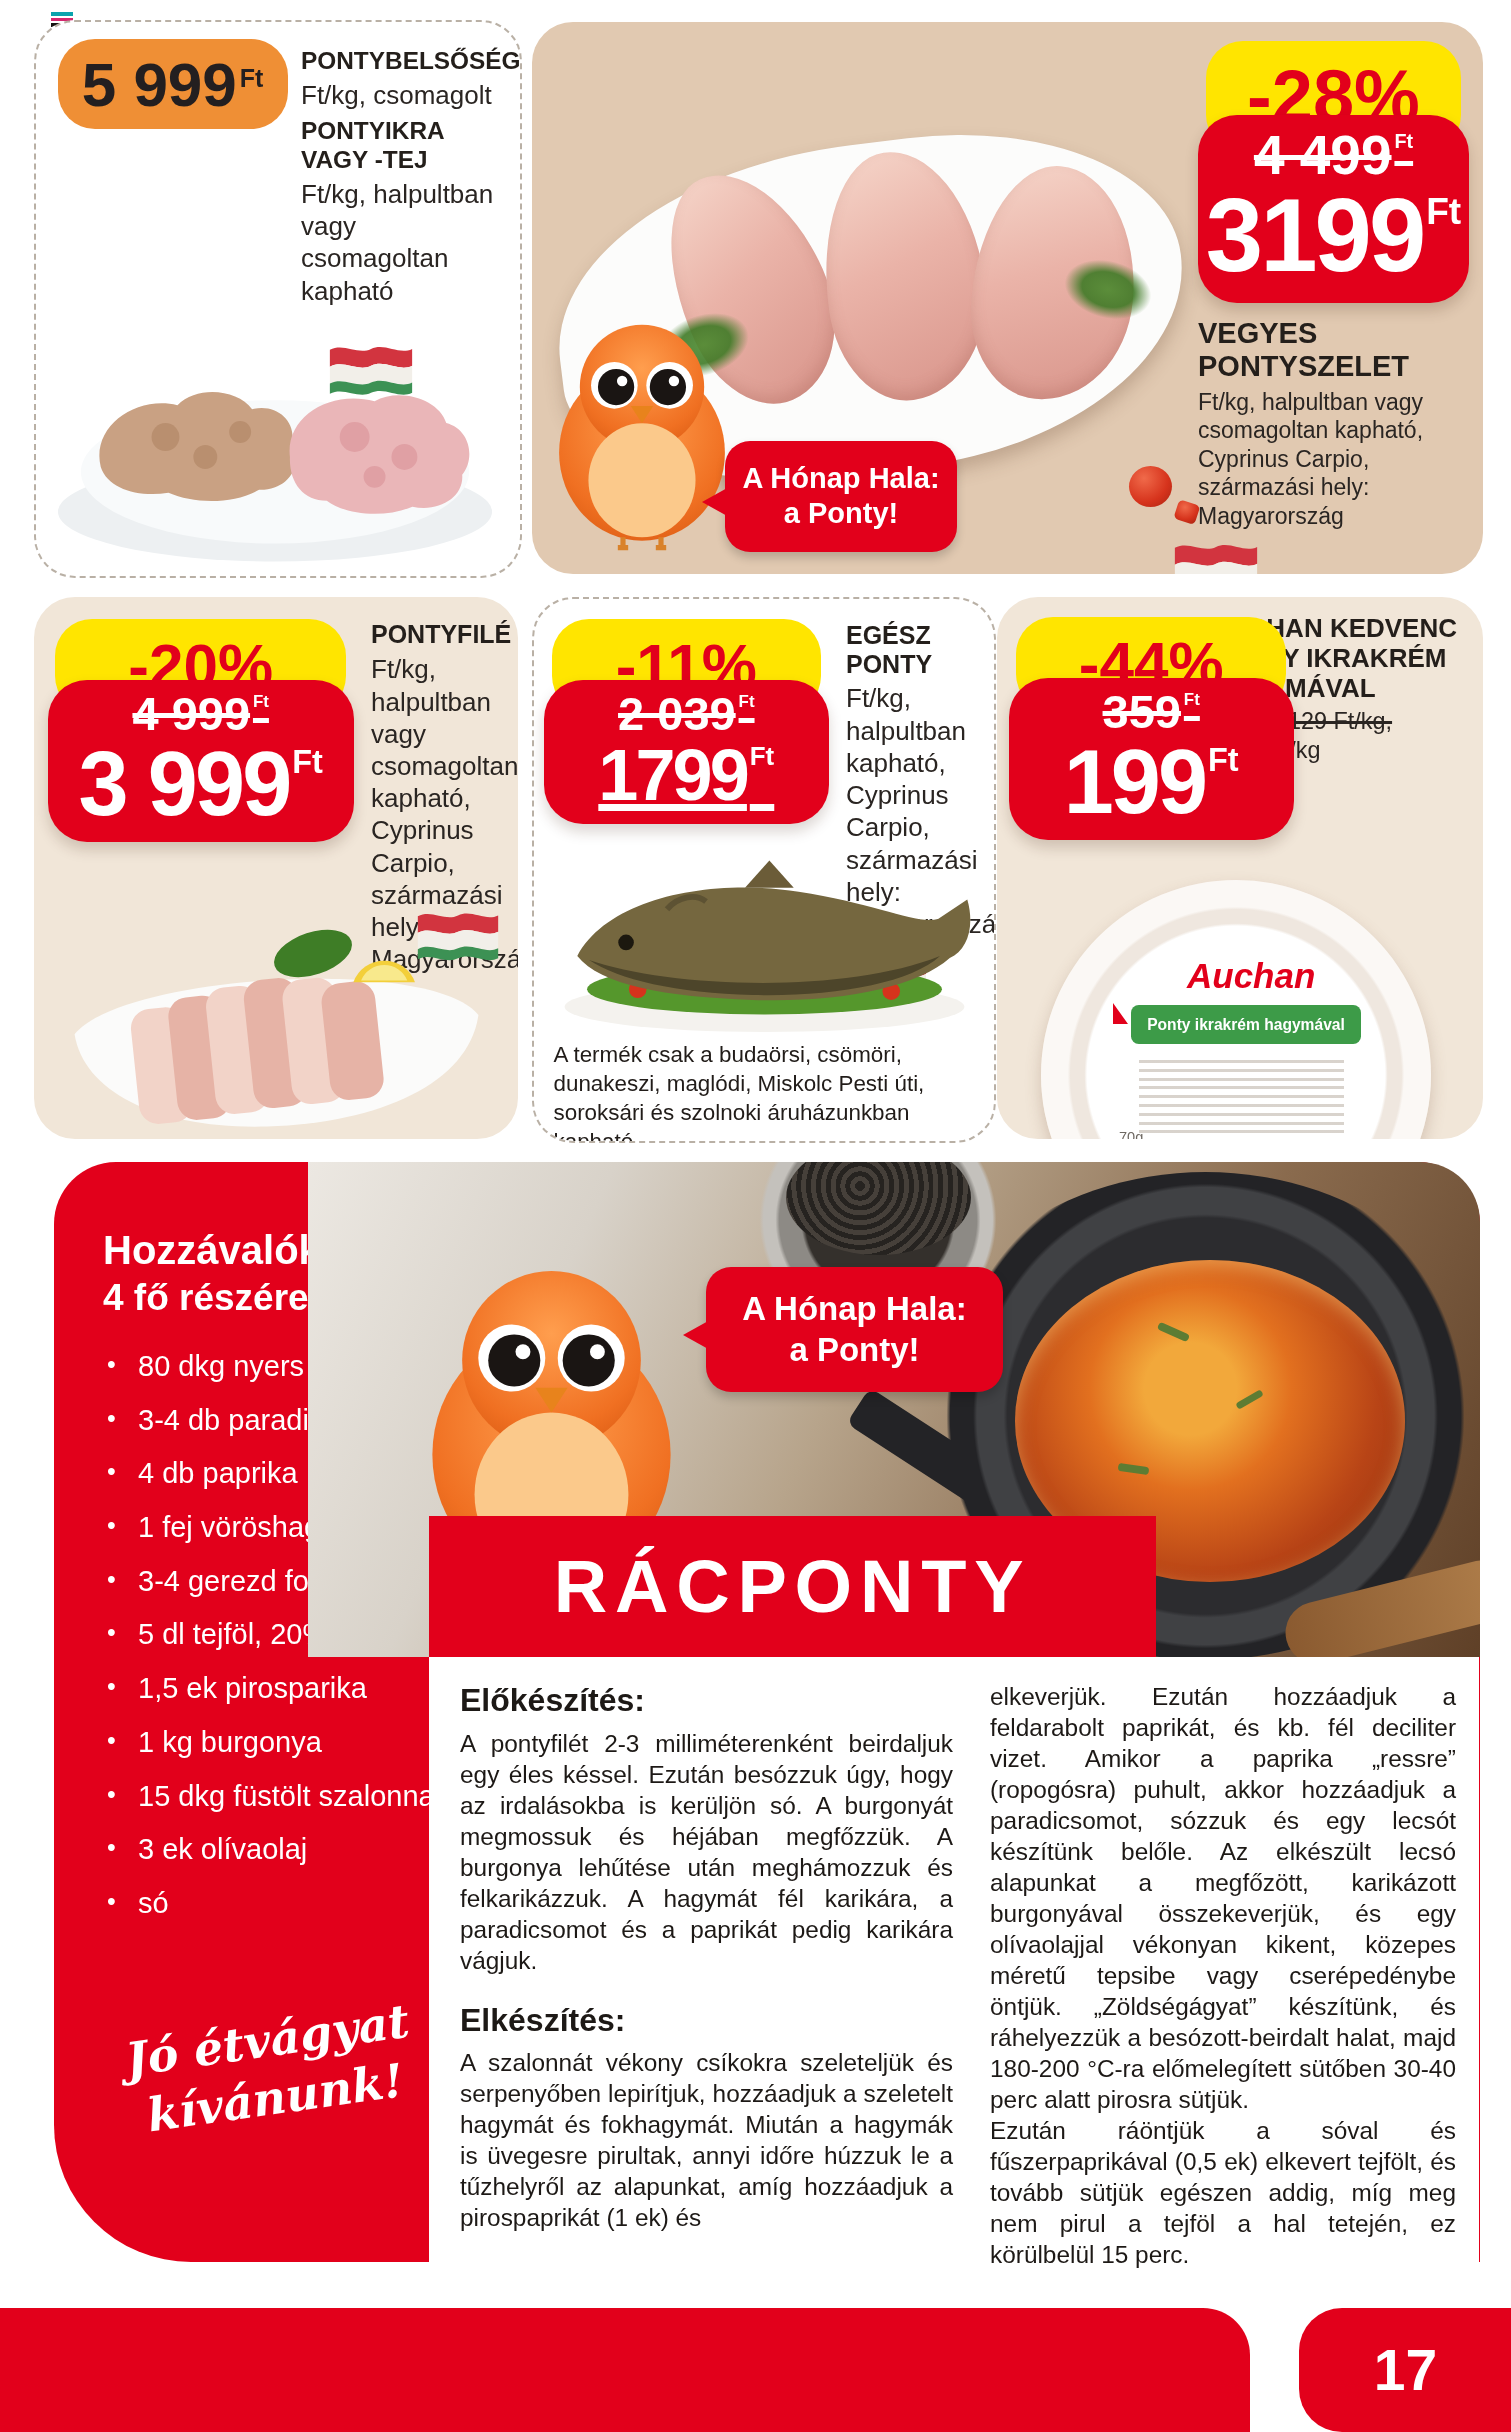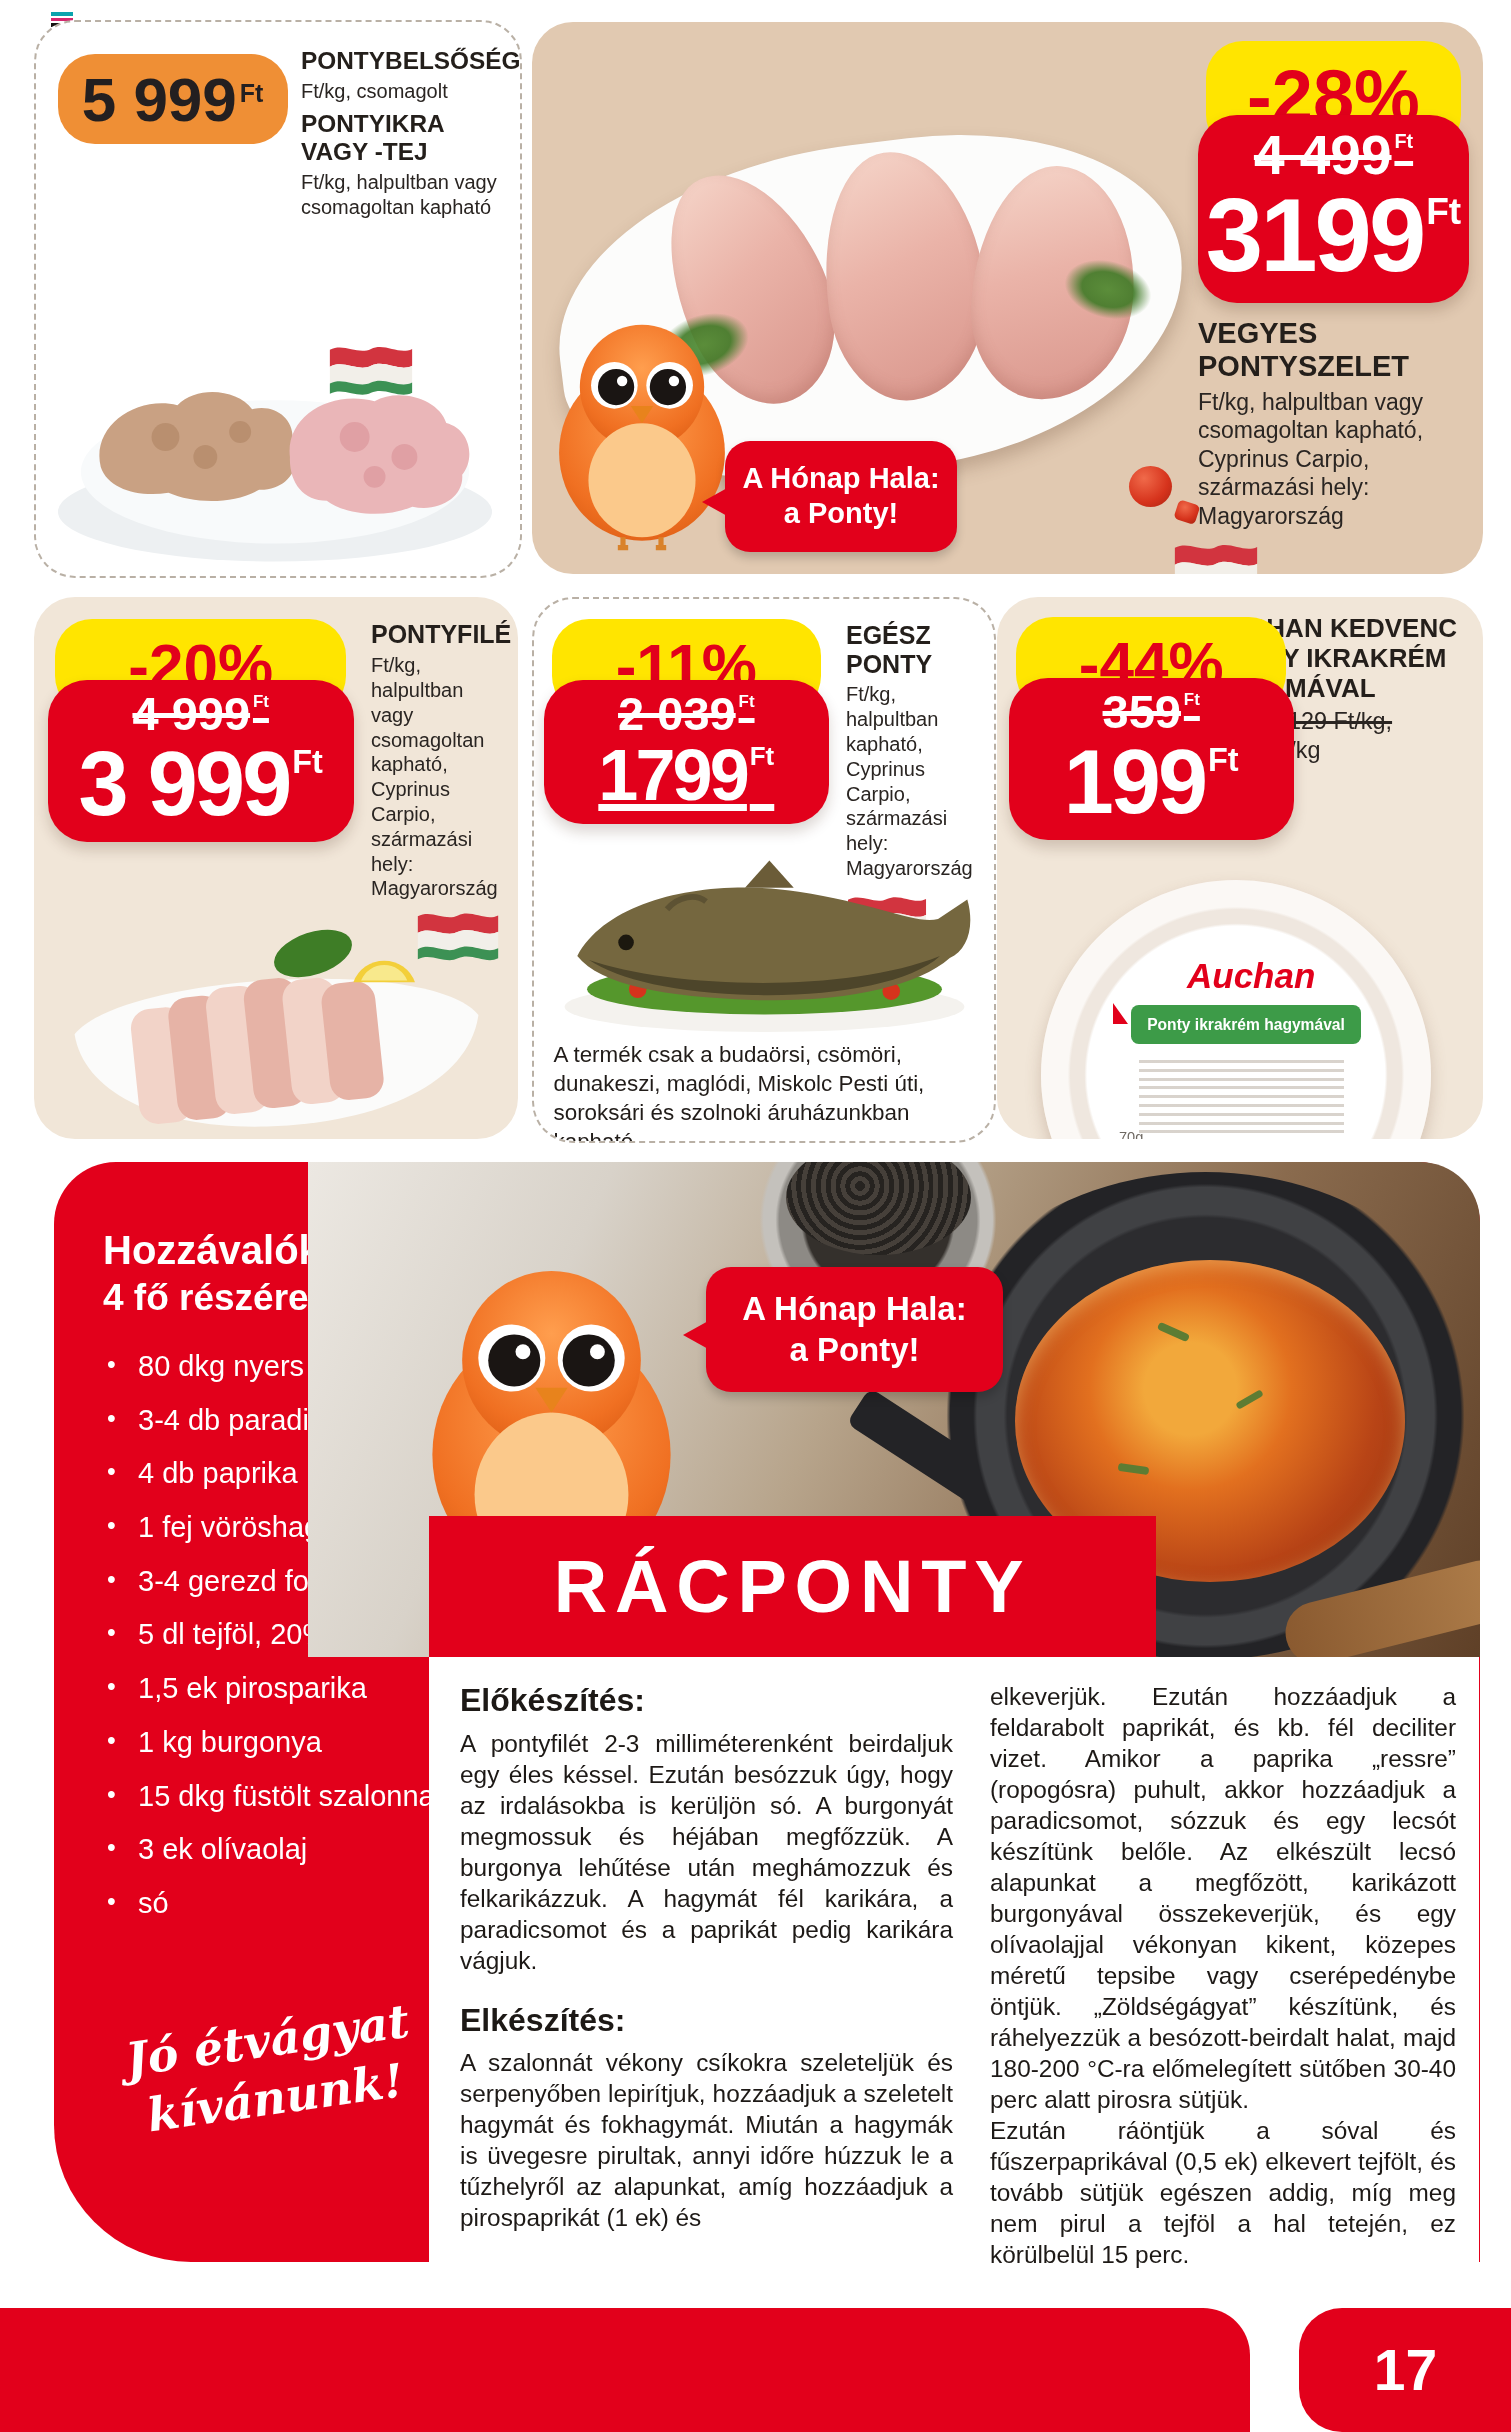--- a/index.html
+++ b/index.html
@@ -20,21 +20,21 @@
       text-align:center;z-index:2;box-shadow:0 7.8px 13.7px rgba(60,30,10,.18);}
   .sticker .old{font-weight:bold;text-decoration:line-through;text-decoration-thickness:4.9px;line-height:1.05;}
   .sticker .new{font-weight:bold;letter-spacing:-2.9px;line-height:1.0;}
   .ft{font-size:.36em;vertical-align:top;position:relative;top:.22em;letter-spacing:0;margin-left:2.9px;font-weight:bold;}
 
   .badge-orange{position:absolute;background:#ef8f35;border-radius:37px;color:#231f20;font-weight:bold;
       display:flex;align-items:center;justify-content:center;}
 
   
   .pname{font-weight:bold;font-size:25px;line-height:1.16;color:#241f1b;}
-  .pdesc{font-size:20px;line-height:1.24;color:#2a2522;margin-top:3.9px;}
+  .pdesc{font-size:26px;line-height:1.24;color:#2a2522;margin-top:3.9px;}
 
   
   .bubble{position:absolute;background:#e2001b;border-radius:25px;color:#fff;font-weight:bold;
       display:flex;flex-direction:column;align-items:center;justify-content:center;line-height:1.22;
       box-shadow:0 5.9px 9.8px rgba(0,0,0,.18);z-index:5;}
   .bubble:after{content:"";position:absolute;left:-23.4px;top:42%;width:0;height:0;
       border-top:15.6px solid transparent;border-bottom:15.6px solid transparent;border-right:27px solid #e2001b;}
 
   
   .recipe-panel{position:absolute;left:54px;top:1162px;width:1426px;height:1100px;background:#e2001b;
@@ -94,21 +94,21 @@
 </head>
 <body>
 
 <div class="abs" style="left:51px;top:11.7px;width:21.5px;height:17.6px;">
   <div style="height:3.9px;background:#0aa3ad;margin-bottom:2px;"></div>
   <div style="height:3.9px;background:#d4286e;margin-bottom:2px;"></div>
   <div style="height:3.9px;background:#151210;"></div>
 </div>
 
 <div class="card dashed" style="left:34px;top:19.5px;width:484px;height:554px;">
-  <div class="badge-orange" style="left:21.5px;top:17.6px;width:230px;height:90px;margin-top:15px;">
+  <div class="badge-orange" style="left:21.5px;top:17.6px;width:230px;height:90px;">
     <span style="font-size:62px;">5 999</span>
       <span class="ft" style="font-size:25px;top:-5.9px;">Ft</span>
   </div>
   <div class="abs" style="left:265px;top:19.5px;width:209px;margin-top:6px;">
     <div class="pname" style="font-size:24.4px;">PONTYBELSŐSÉG</div>
     <div class="pdesc">Ft/kg, csomagolt</div>
     <div class="pname" style="font-size:24.4px;margin-top:5.9px;">PONTYIKRA VAGY -TEJ</div>
     <div class="pdesc">Ft/kg, halpultban vagy csomagoltan kapható</div>
     <svg class="abs" style="left:27px;top:293px;" width="86" height="59" viewBox="0 0 92 62">
       <path d="M2 10 C17 2 32 16 46 9 C61 2 76 16 90 9 L90 27 C76 34 61 20 46 27 C32 34 17 20 2 28 Z" fill="#d2343f"></path>

